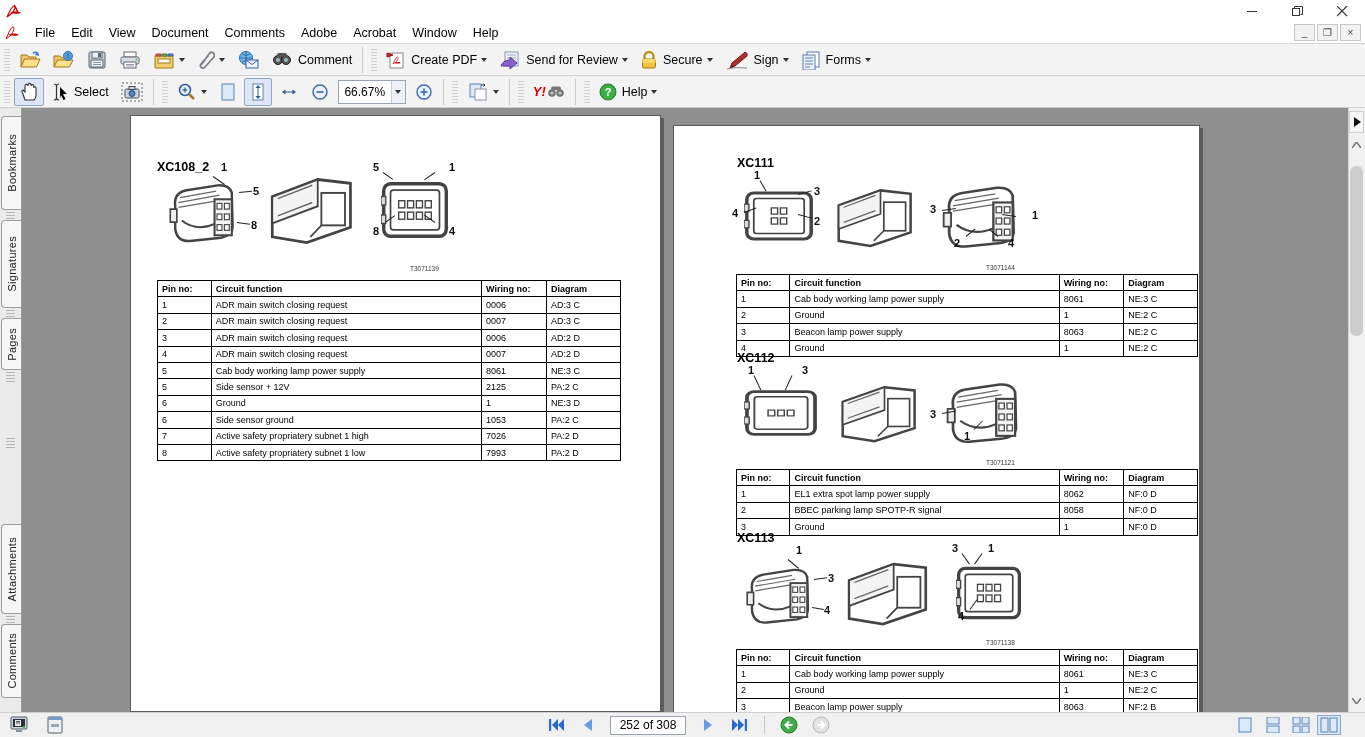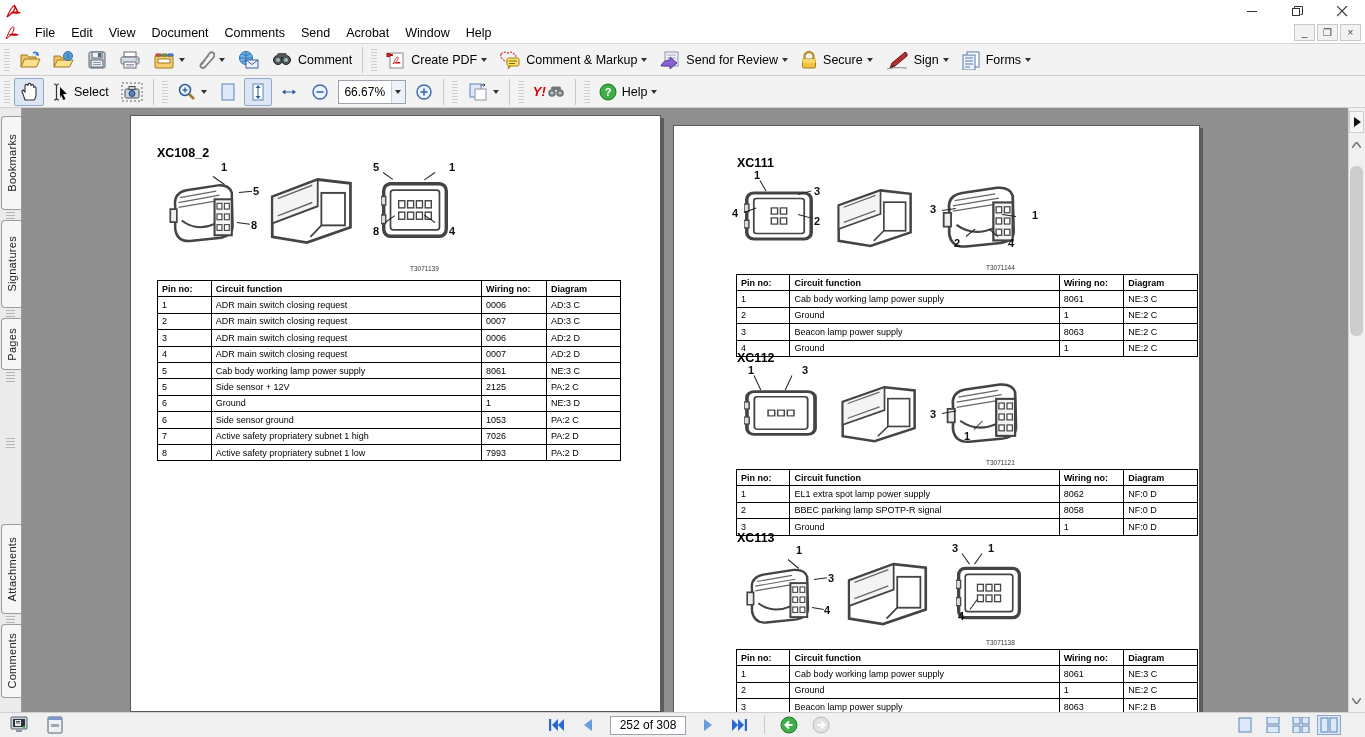--- a/index.html
+++ b/index.html
@@ -136,21 +136,21 @@
   <div class="menubar">
     <svg class="docicon" viewBox="0 0 15 15">
       <path d="M1 14 C4 7 6 2 8 2 C10 2 9 6 6 10 Z" fill="#fff" stroke="#c00"></path>
       <path d="M3 10 C7 8 12 8 14 10 C12 11 7 11 3 10 Z" fill="#c00"></path>
     </svg>
     <span class="menu-item">File</span>
     <span class="menu-item">Edit</span>
     <span class="menu-item">View</span>
     <span class="menu-item">Document</span>
     <span class="menu-item">Comments</span>
-    <span class="menu-item">Send</span>
+    <span class="menu-item">Adobe</span>
     <span class="menu-item">Acrobat</span>
     <span class="menu-item">Window</span>
     <span class="menu-item">Help</span>
     <div class="doc-controls">
       <div class="doc-btn">_</div>
       <div class="doc-btn">❐</div>
       <div class="doc-btn">×</div>
     </div>
   </div>
 
@@ -229,31 +229,20 @@
     <div class="sep"></div>
     <div class="grip"></div>
     <div class="tbtn">
       <svg width="20" height="20" viewBox="0 0 20 20">
           <rect x="4" y="3" width="13" height="15" fill="#fff" stroke="#888"></rect>
           <path d="M1 3 l6 2 -6 2 Z" fill="#d02020" stroke="#901010"></path>
           <path d="M7 14 c2 -4 3 -7 4.5 -7 1 0 .8 2 -1 4.5 Z" fill="#fff" stroke="#c00" stroke-width=".7"></path>
           <path d="M8 13 c3 -1.5 6 -1.5 7 0 -2 .8 -5 .6 -7 0 Z" fill="#c00"></path>
         </svg>
       <span class="lbl">Create PDF</span>
-      <span class="caret"></span>
-    </div>
-    <div class="tbtn">
-      <svg width="22" height="20" viewBox="0 0 22 20">
-          <path d="M2 4 q3 -3 7 -1 q4 -2 6 1 q3 1 1 4 q1 3 -3 3 l-2 3 -1 -3 q-5 1 -6 -2 q-3 -1 -2 -5 Z" fill="none" stroke="#d04040" stroke-width="1.2" stroke-dasharray="2 1.2"></path>
-          <rect x="8" y="8" width="12" height="8" rx="1.5" fill="#ffe36a" stroke="#a08418"></rect>
-          <path d="M10 16 l-1 3 3 -3 Z" fill="#ffe36a" stroke="#a08418"></path>
-          <line x1="10" y1="11" x2="18" y2="11" stroke="#7a6a10"></line>
-          <line x1="10" y1="13.5" x2="16" y2="13.5" stroke="#7a6a10"></line>
-        </svg>
-      <span class="lbl">Comment &amp; Markup</span>
       <span class="caret"></span>
     </div>
     <div class="tbtn">
       <svg width="22" height="20" viewBox="0 0 22 20">
           <rect x="6" y="2" width="13" height="14" fill="#eef3fa" stroke="#8a94a8"></rect>
           <line x1="8" y1="5" x2="17" y2="5" stroke="#aab"></line>
           <line x1="8" y1="8" x2="17" y2="8" stroke="#aab"></line>
           <path d="M2 16 q2 -6 9 -6 v-3 l7 6 -7 6 v-3 q-6 0 -9 0 Z" fill="#8a5fd0" stroke="#5a3a90"></path>
         </svg>
       <span class="lbl">Send for Review</span>
@@ -414,21 +403,21 @@
       <div class="vtab" style="top:416px;height:90px">
           <span>Attachments</span>
         </div>
       <div class="vgrip" style="top:508px"></div>
       <div class="vtab" style="top:516px;height:74px">
           <span>Comments</span>
         </div>
     </div>
 
     <div class="page page1">
-      <div class="sec-title" style="left:26px;top:30px">XC108_2</div>
+      <div class="sec-title" style="left:26px;top:44px">XC108_2</div>
 
       <div class="diagram" style="left:30px;top:48px;width:310px;height:100px">
         <div class="conn" style="left:6px;top:14px;width:82px;height:72px"><svg width="100%" height="100%" viewBox="0 0 100 88" preserveAspectRatio="none">
     <path d="M10 34 Q8 18 24 15 L62 9 Q76 8 79 18 L80 60 Q80 70 66 73 L28 77 Q12 78 10 62 Z" fill="#fff" stroke="#444" stroke-width="3"></path>
     <path d="M14 30 L64 21 M14 36 L66 27 M16 24 L60 16" stroke="#666" stroke-width="1.5" fill="none"></path>
     <path d="M4 38 h8 v16 h-8 Z" fill="#eee" stroke="#444" stroke-width="2"></path>
     <path d="M18 52 q18 14 40 4" fill="none" stroke="#444" stroke-width="2.5"></path>
     <rect x="58" y="26" width="21" height="44" fill="#f4f4f4" stroke="#444" stroke-width="2.5"></rect>
     <rect x="61" y="31" width="6" height="7" fill="#fff" stroke="#444" stroke-width="1.4"></rect>
     <rect x="70" y="31" width="6" height="7" fill="#fff" stroke="#444" stroke-width="1.4"></rect>

